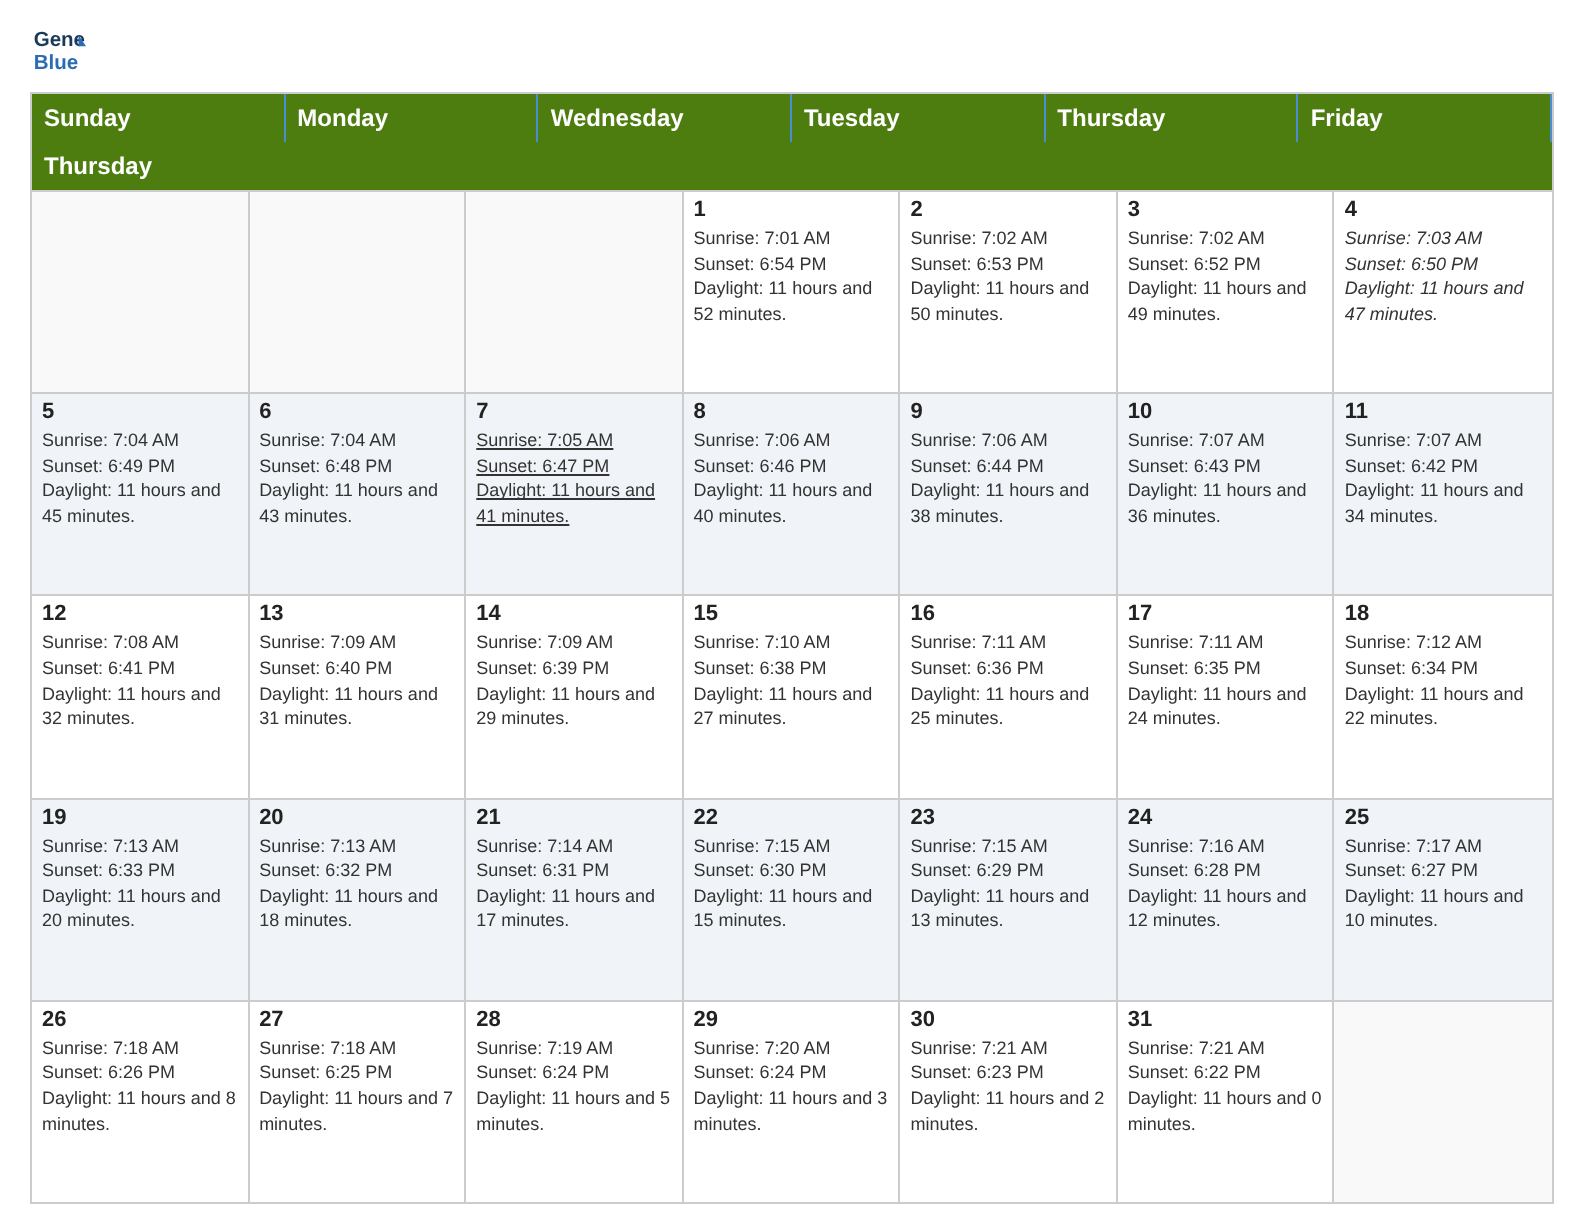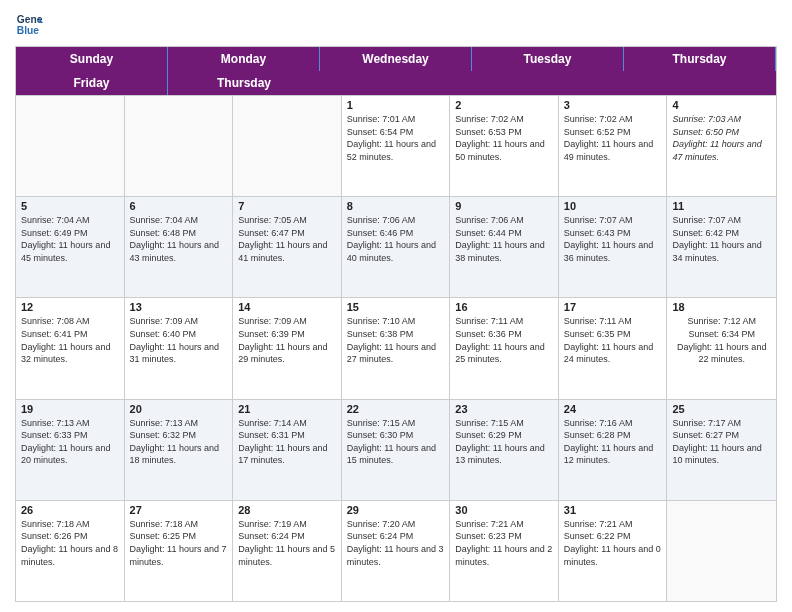--- a/index.html
+++ b/index.html
@@ -45,23 +45,22 @@
       color: #444;
     }
     .calendar {
       flex: 1;
       display: flex;
       flex-direction: column;
       border: 1px solid #ccc;
     }
     .day-headers {
       display: grid;
-      grid-template-columns: repeat(5, 1fr);
-      background: #701a75;
-      text-align: center;
+      grid-template-columns: repeat(6, 1fr);
+      background: #4d7c0f;
     }
     .day-header {
       color: #fff;
       font-size: 12px;
       font-weight: bold;
       padding: 5px 6px;
       border-right: 1px solid #4a8dd5;
     }
     .day-header:last-child { border-right: none; }
     .weeks {
@@ -166,21 +165,21 @@
 Daylight: 11 hours and 45 minutes.</div>
           </div>
           <div class="day-cell">
             <div class="day-num">6</div>
             <div class="day-info" style="white-space: pre-line;">Sunrise: 7:04 AM
 Sunset: 6:48 PM
 Daylight: 11 hours and 43 minutes.</div>
           </div>
           <div class="day-cell">
             <div class="day-num">7</div>
-            <div class="day-info" style="white-space: pre-line;">Sunrise: 7:05 AM
+            <div class="day-info" style="white-space: pre-line; text-decoration: underline;">Sunrise: 7:05 AM
 Sunset: 6:47 PM
 Daylight: 11 hours and 41 minutes.</div>
           </div>
           <div class="day-cell">
             <div class="day-num">8</div>
             <div class="day-info" style="white-space: pre-line;">Sunrise: 7:06 AM
 Sunset: 6:46 PM
 Daylight: 11 hours and 40 minutes.</div>
           </div>
           <div class="day-cell">
@@ -234,21 +233,21 @@
 Daylight: 11 hours and 25 minutes.</div>
           </div>
           <div class="day-cell">
             <div class="day-num">17</div>
             <div class="day-info" style="white-space: pre-line;">Sunrise: 7:11 AM
 Sunset: 6:35 PM
 Daylight: 11 hours and 24 minutes.</div>
           </div>
           <div class="day-cell">
             <div class="day-num">18</div>
-            <div class="day-info" style="white-space: pre-line; text-align: center;">Sunrise: 7:12 AM
+            <div class="day-info" style="white-space: pre-line;">Sunrise: 7:12 AM
 Sunset: 6:34 PM
 Daylight: 11 hours and 22 minutes.</div>
           </div>
         </div>
         <div class="week-row alt-row">
           <div class="day-cell">
             <div class="day-num">19</div>
             <div class="day-info" style="white-space: pre-line;">Sunrise: 7:13 AM
 Sunset: 6:33 PM
 Daylight: 11 hours and 20 minutes.</div>

